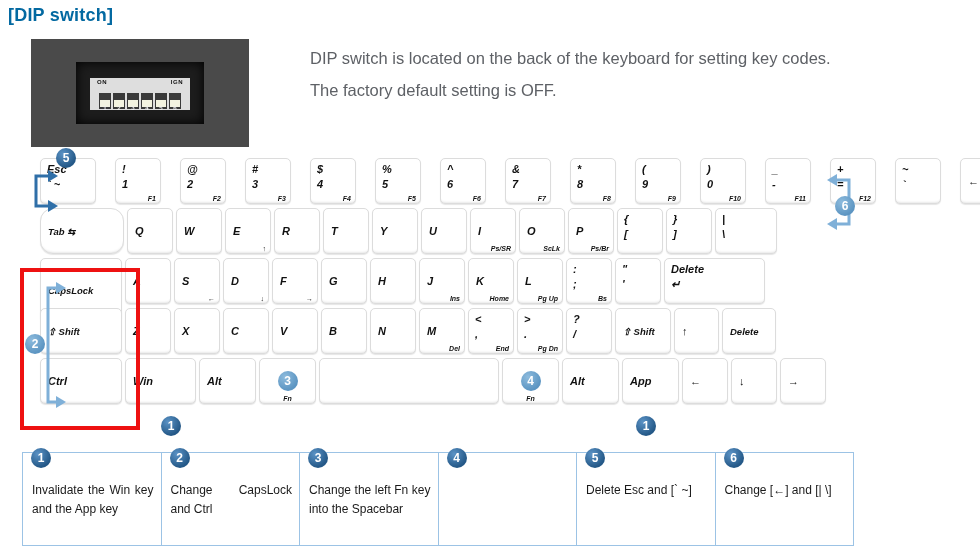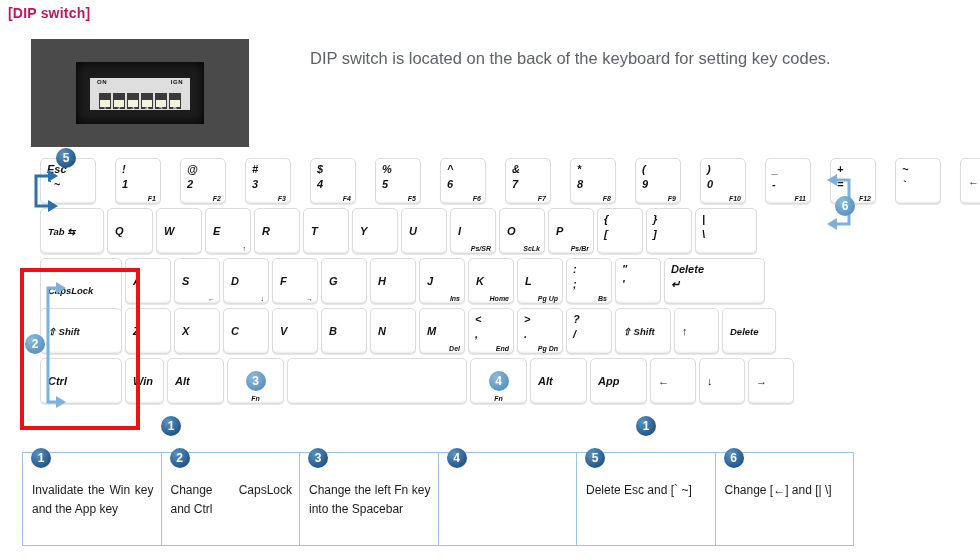--- a/index.html
+++ b/index.html
@@ -8,22 +8,22 @@
     width: 980px; height: 560px;
     background: #ffffff;
     font-family: "Liberation Sans", sans-serif;
     overflow: hidden;
   }
   #root { position: relative; width: 980px; height: 560px; }
 
   
   .page-title {
     position: absolute; left: 8px; top: 5px;
-    font-size: 14px; font-weight: bold;
-    color: #be185d;
+    font-size: 18px; font-weight: bold;
+    color: #0369a1;
     letter-spacing: .2px;
   }
 
   
   .dip-photo {
     position: absolute; left: 31px; top: 39px;
     width: 218px; height: 108px;
     background: #4a4a4a;
     overflow: hidden;
   }
@@ -190,20 +190,21 @@
           <span>4</span>
           <span>5</span>
           <span>6</span>
         </div>
       </div>
     </div>
   </div>
 
   <div class="desc">
     <div>DIP switch is located on the back of the keyboard for setting key codes.</div>
+    <div>The factory default setting is OFF.</div>
   </div>
 
   <div class="keyboard">
     <div id="kb-rows">
         <div class="kb-row" style="top: 0px; left: 0px; gap: 16px;">
           <div class="key" style="width: 56px; height: 46px;">
             <span class="lbl-main">Esc</span>
             <span class="lbl-sec">`    ~</span>
           </div>
           <div class="key" style="width: 46px; height: 46px;">
@@ -268,21 +269,21 @@
           </div>
           <div class="key" style="width: 46px; height: 46px;">
             <span class="lbl-main">~</span>
             <span class="lbl-sec">`</span>
           </div>
           <div class="key" style="width: 46px; height: 46px;">
             <span class="lbl-mid">←</span>
           </div>
         </div>
         <div class="kb-row" style="top: 50px; left: 0px;">
-          <div class="key wide-lbl" style="width: 64px; height: 46px;">
+          <div class="key wide-lbl" style="width: 84px; height: 46px; border-radius: 13px;">
             <span class="lbl-mid">Tab ⇆</span>
           </div>
           <div class="key" style="width: 46px; height: 46px;">
             <span class="lbl-mid">Q</span>
           </div>
           <div class="key" style="width: 46px; height: 46px;">
             <span class="lbl-mid">W</span>
           </div>
           <div class="key" style="width: 46px; height: 46px;">
             <span class="lbl-mid">E</span>
@@ -423,21 +424,21 @@
             <span class="lbl-mid">↑</span>
           </div>
           <div class="key wide-lbl" style="width: 54px; height: 46px;">
             <span class="lbl-mid">Delete</span>
           </div>
         </div>
         <div class="kb-row" style="top: 200px; left: 0px;">
           <div class="key" style="width: 82px; height: 46px;">
             <span class="lbl-mid">Ctrl</span>
           </div>
-          <div class="key" style="width: 39px; height: 46px;">
+          <div class="key" style="width: 71px; height: 46px;">
             <span class="lbl-mid">Win</span>
           </div>
           <div class="key" style="width: 57px; height: 46px;">
             <span class="lbl-mid">Alt</span>
           </div>
           <div class="key" style="width: 57px; height: 46px;">
             <span class="lbl-fn center">Fn</span>
             <span class="badge light" style="left: 50%; top: 50%; transform: translate(-50%, -50%);">3</span>
           </div>
           <div class="key" style="width: 180px; height: 46px;"></div>

